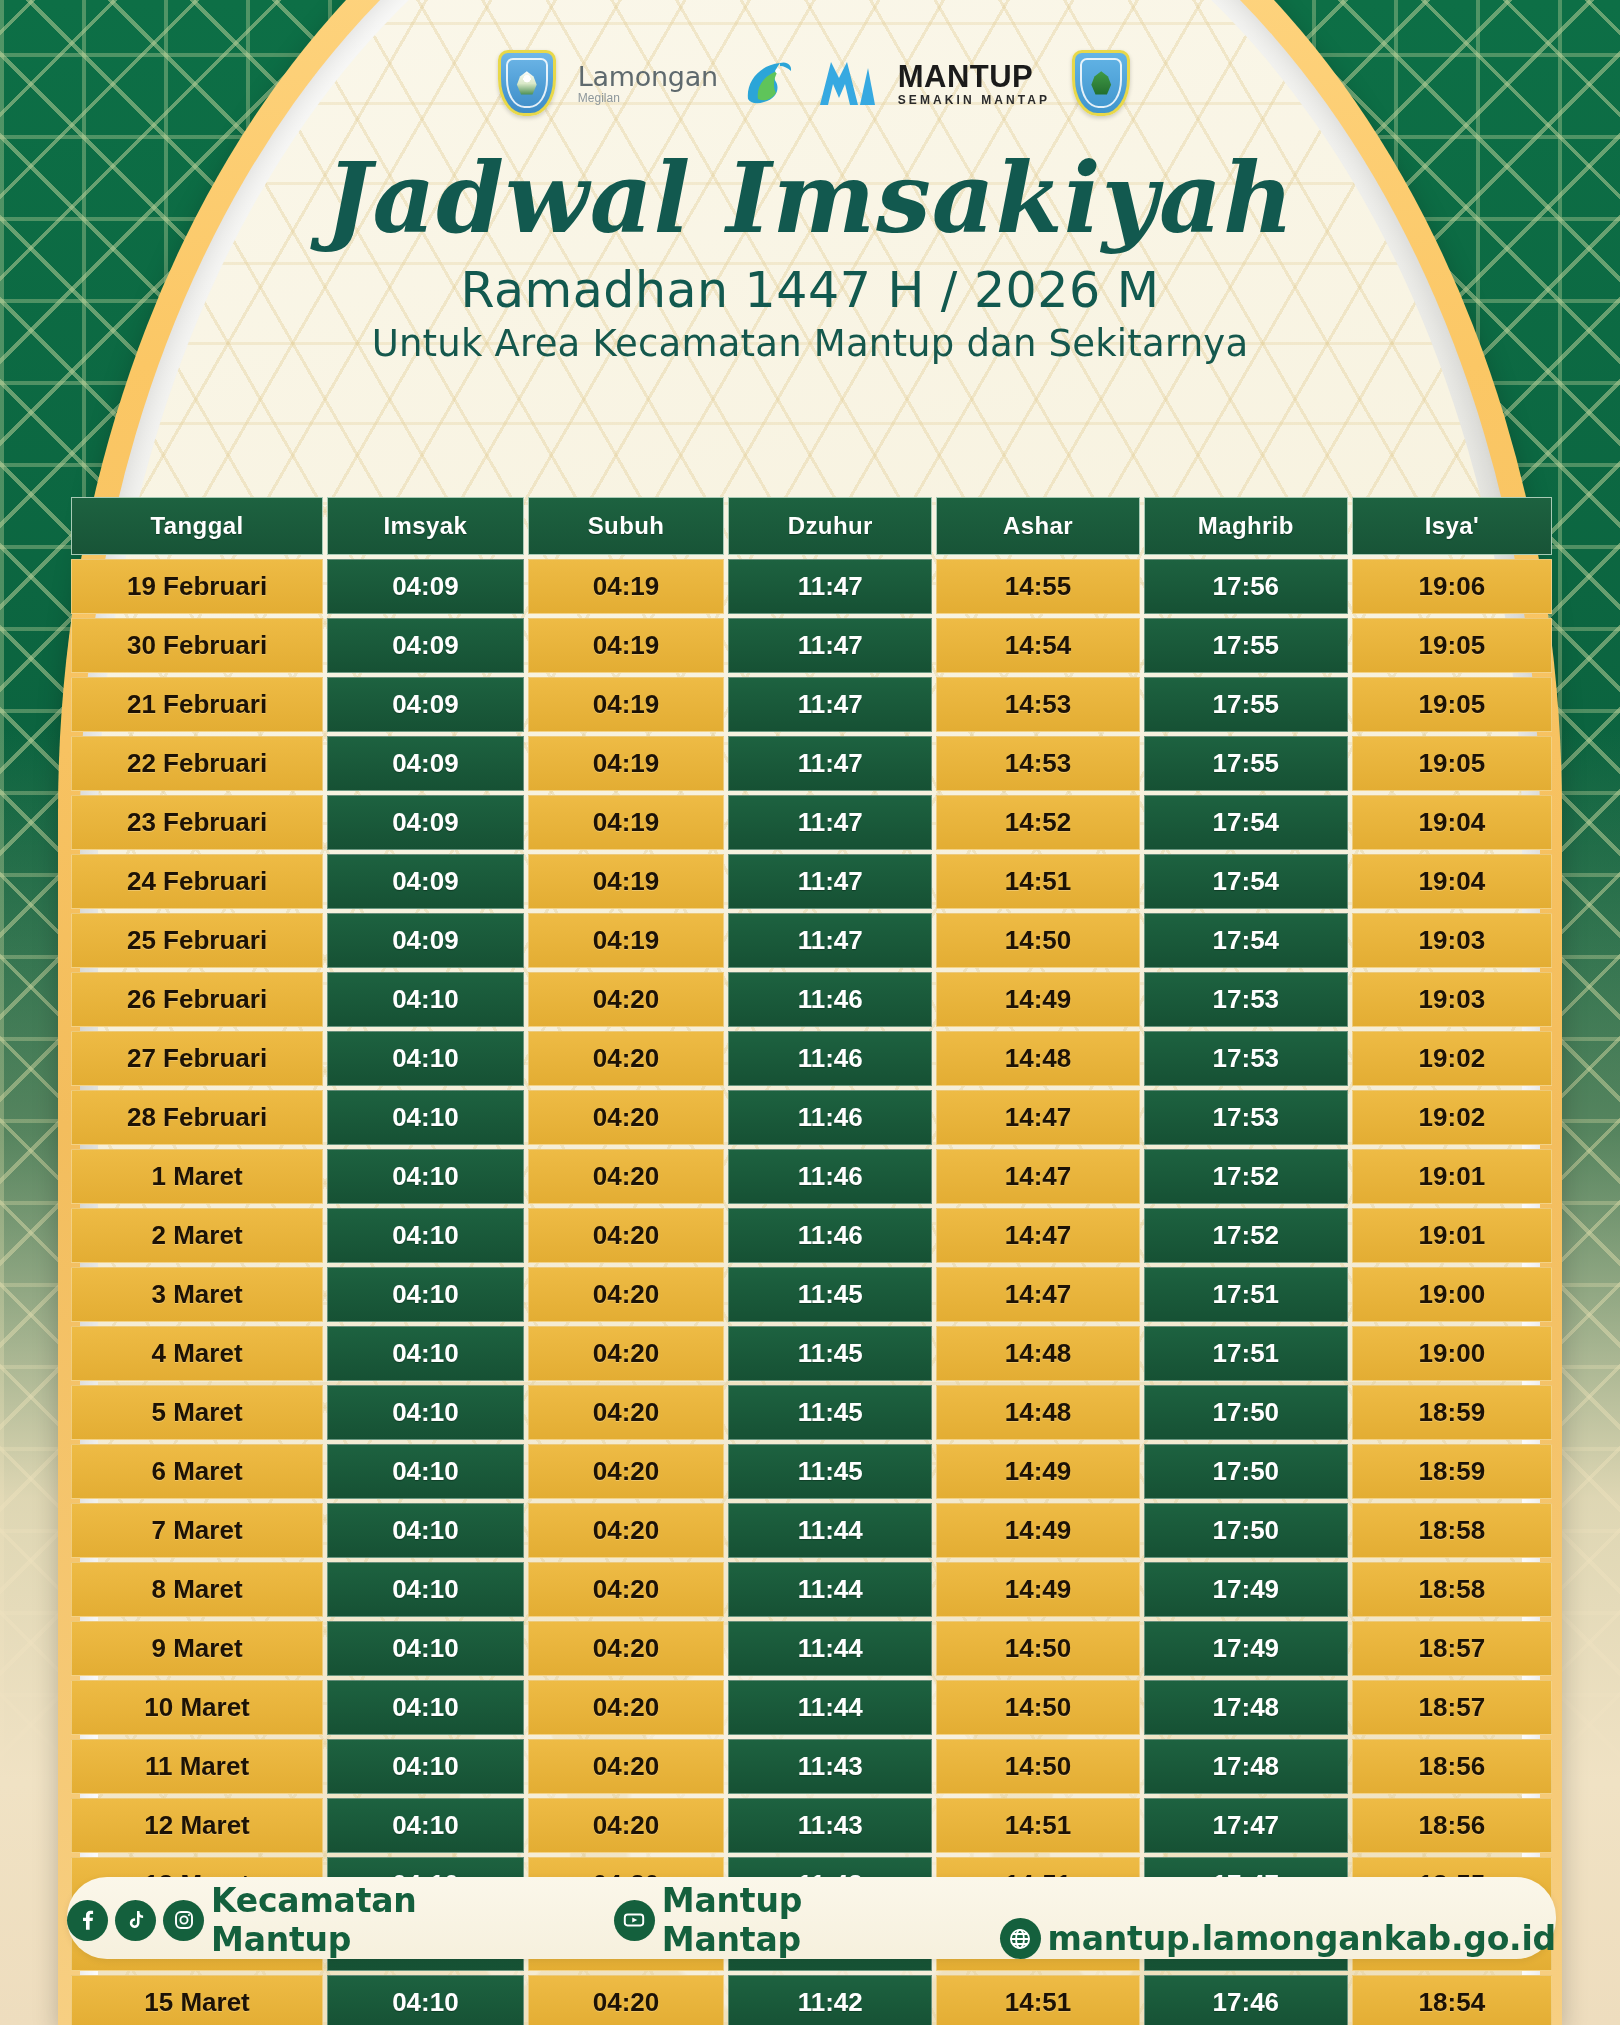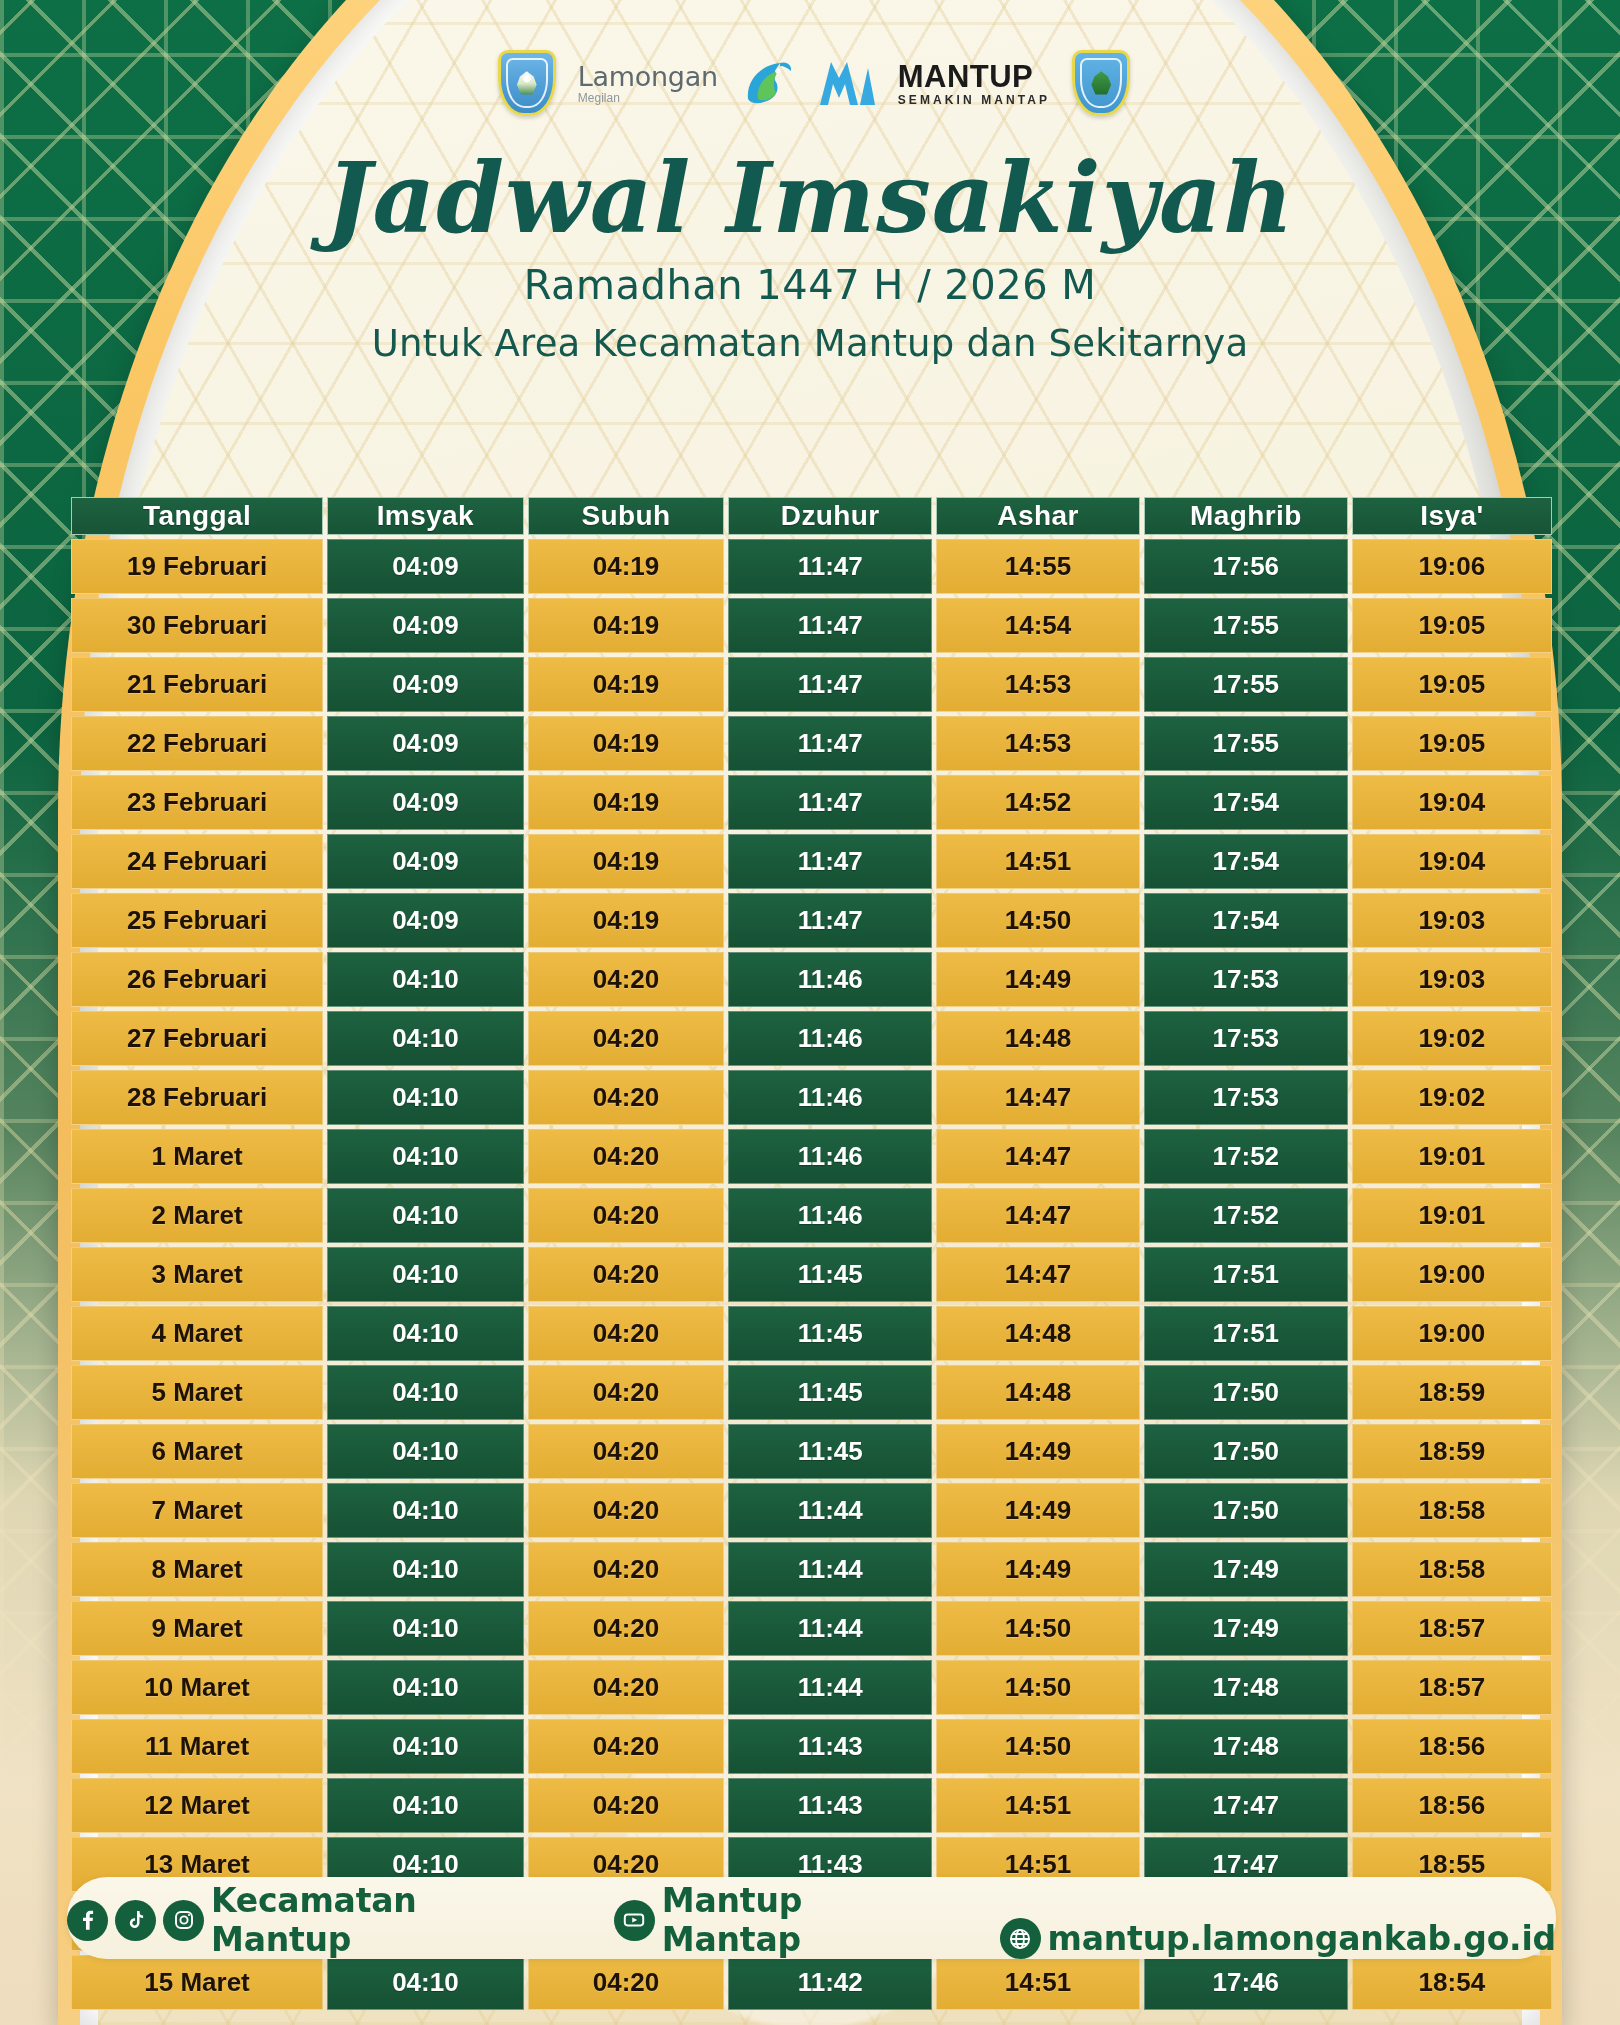--- a/index.html
+++ b/index.html
@@ -124,37 +124,37 @@
     position:absolute; top:150px; left:0; right:0; text-align:center;
     font-family:"DejaVu Serif", serif;
     font-weight:bold; font-style:italic;
     font-size:97px; line-height:1;
     color:#12594f;
     letter-spacing:1px;
   }
   #subtitle {
     position:absolute; top:262px; left:0; right:0; text-align:center;
     font-family:"DejaVu Sans", sans-serif;
-    font-size:40px; color:#12594f; letter-spacing:.5px;
+    font-size:49px; color:#12594f; letter-spacing:.5px;
   }
   #area {
     position:absolute; top:322px; left:0; right:0; text-align:center;
     font-family:"DejaVu Sans", sans-serif;
     font-size:37px; color:#15584d; letter-spacing:.2px;
   }
 
   
   #table-wrap{
     position:absolute; left:67px; top:493px; width:1489px;
   }
   table{ border-collapse:separate; border-spacing:4px 4px; width:100%; }
   th{
     background:linear-gradient(180deg,#1d6240 0%,#185437 100%);
-    color:#ffffff; font-size:28px; font-weight:bold;
-    padding:2px 0; text-align:center;
+    color:#ffffff; font-size:24px; font-weight:bold;
+    padding:14px 0; text-align:center;
     border:1px solid #a9cbb6;
     letter-spacing:.4px;
     text-shadow:0 1px 1px rgba(0,0,0,.35);
   }
   td{
     text-align:center; font-size:26px; font-weight:bold;
     padding:11px 0; border:1px solid rgba(255,255,255,.35);
     white-space:nowrap;
   }
   td.gold{

